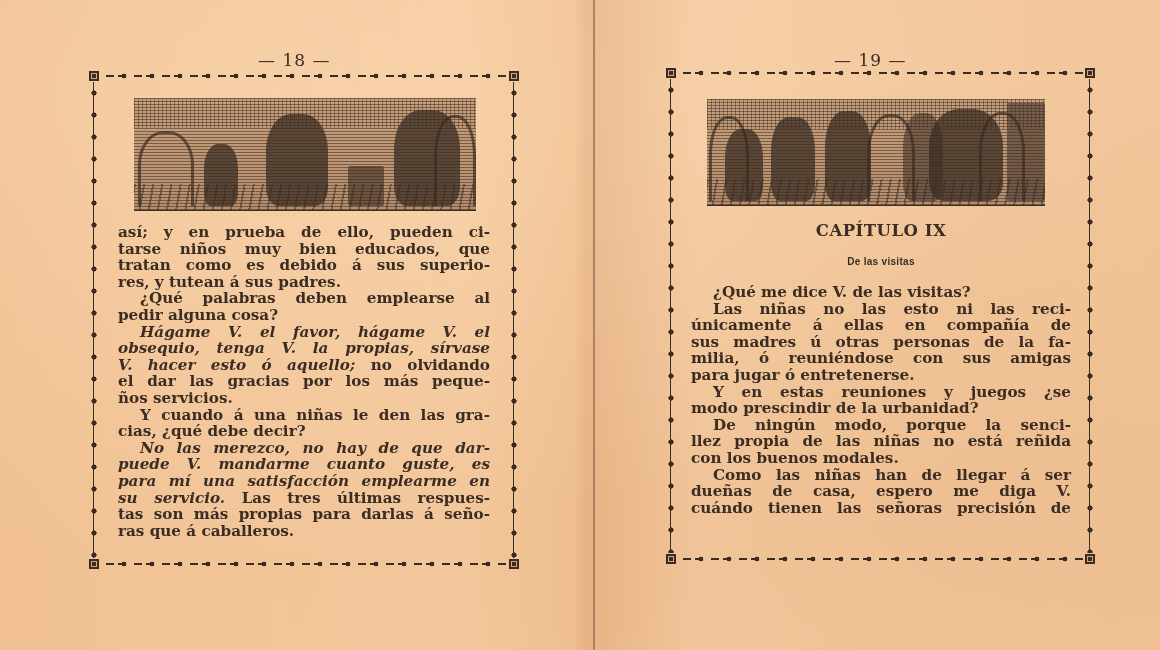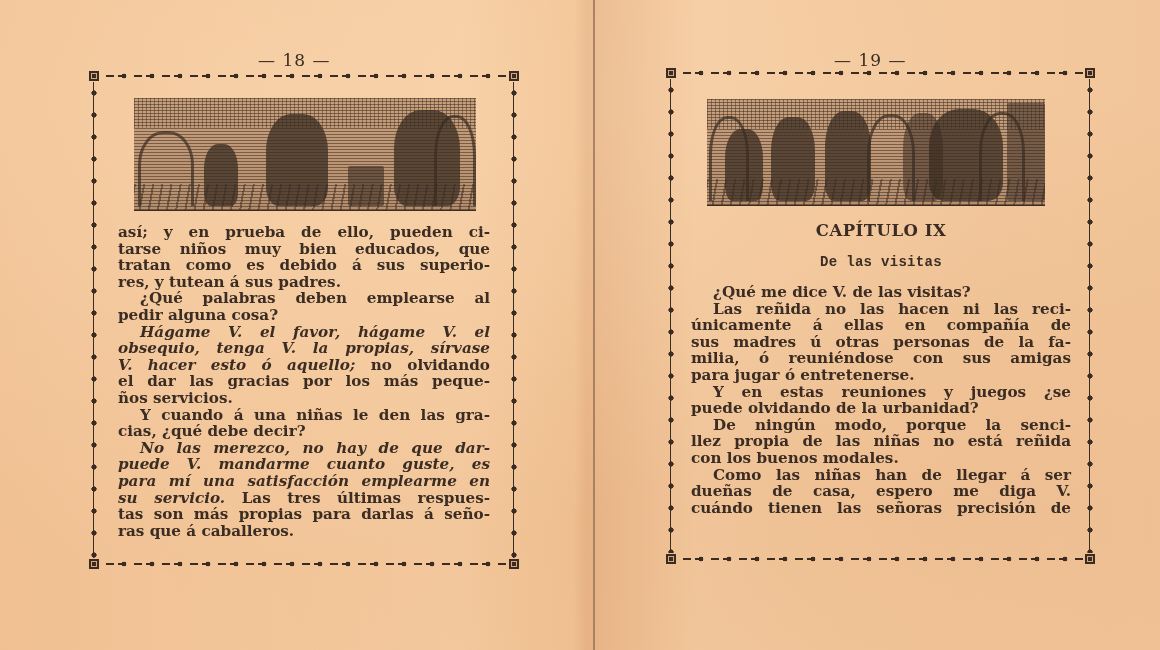--- a/index.html
+++ b/index.html
@@ -113,23 +113,23 @@
   .text .ln { display:block; text-align:justify; text-align-last:justify; white-space:nowrap; }
   .text .ln.last { text-align-last:left; }
   .text .ind { padding-left:22px; }
   .text i { font-style:italic; }
 
   .chapter {
     text-align:center; font-size:16.5px; letter-spacing:0.5px; font-weight:bold;
     margin:0 0 12px 0; line-height:20px;
   }
   .subhead {
-    text-align:center; font-size:14px; font-weight:bold; letter-spacing:0.3px;
+    text-align:center; font-size:10px; font-weight:bold; letter-spacing:0.3px;
     margin:0 0 13px 0; line-height:18px;
-    font-family:Liberation Mono, monospace;
+    font-family:Liberation Sans, sans-serif;
   }
 </style>
 </head>
 <body>
 
 <div class="spread">
 
   <div class="gutter"></div>
 
   <div class="page left">
@@ -202,27 +202,27 @@
         <div class="fig" style="left:196px;width:40px;height:88px;opacity:0.55;"></div>
         <div class="fig" style="left:222px;width:74px;height:92px;"></div>
         <div class="chair" style="left:272px;width:40px;height:86px;"></div>
         <div class="fig" style="left:300px;width:38px;height:98px;opacity:0.55;border-radius:2px;"></div>
       </div>
 
       <div class="text">
         <div class="chapter">CAPÍTULO IX</div>
         <div class="subhead">De las visitas</div>
         <span class="ln last ind">¿Qué me dice V. de las visitas?</span>
-        <span class="ln ind">Las reñida no las hacen ni las reci-</span>
+        <span class="ln ind">Las niñas no las esto ni las reci-</span>
         <span class="ln">únicamente á ellas en compañía de</span>
         <span class="ln">sus madres ú otras personas de la fa-</span>
         <span class="ln">milia, ó reuniéndose con sus amigas</span>
         <span class="ln last">para jugar ó entretenerse.</span>
         <span class="ln ind">Y en estas reuniones y juegos ¿se</span>
-        <span class="ln last">puede olvidando de la urbanidad?</span>
+        <span class="ln last">modo prescindir de la urbanidad?</span>
         <span class="ln ind">De ningún modo, porque la senci-</span>
         <span class="ln">llez propia de las niñas no está reñida</span>
         <span class="ln last">con los buenos modales.</span>
         <span class="ln ind">Como las niñas han de llegar á ser</span>
         <span class="ln">dueñas de casa, espero me diga V.</span>
         <span class="ln">cuándo tienen las señoras precisión de</span>
       </div>
     </div>
   </div>
 

